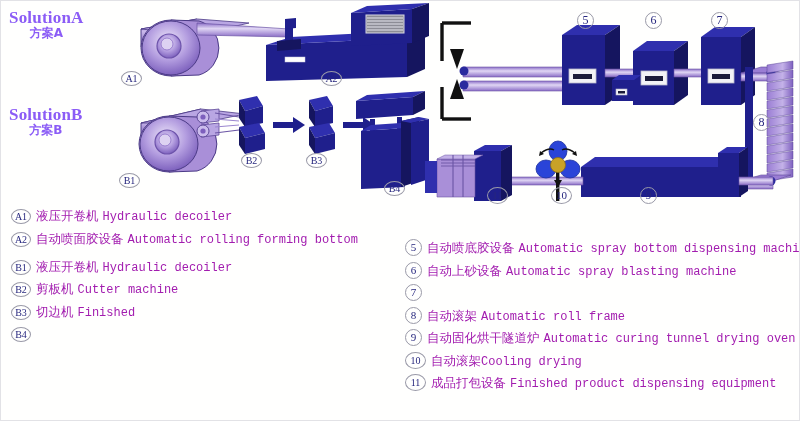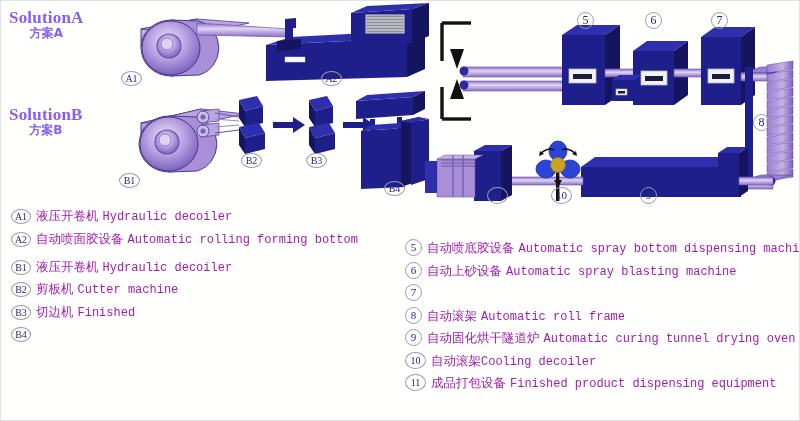--- a/index.html
+++ b/index.html
@@ -366,21 +366,21 @@
     <div class="lrow">
       <div class="lmark">9</div>
       <div class="ltxt">
         <span>自动固化烘干隧道炉</span>
         <span class="en">Automatic curing tunnel drying oven</span>
       </div>
     </div>
     <div class="lrow">
       <div class="lmark wide">10</div>
       <div class="ltxt">
-        <span>自动滚架</span><span class="en">Cooling decoiler</span>
+        <span>自动滚架</span><span class="en">Cooling drying</span>
       </div>
     </div>
     <div class="lrow">
       <div class="lmark wide">11</div>
       <div class="ltxt">
         <span>成品打包设备</span>
         <span class="en">Finished product dispensing equipment</span>
       </div>
     </div>
   </div>

